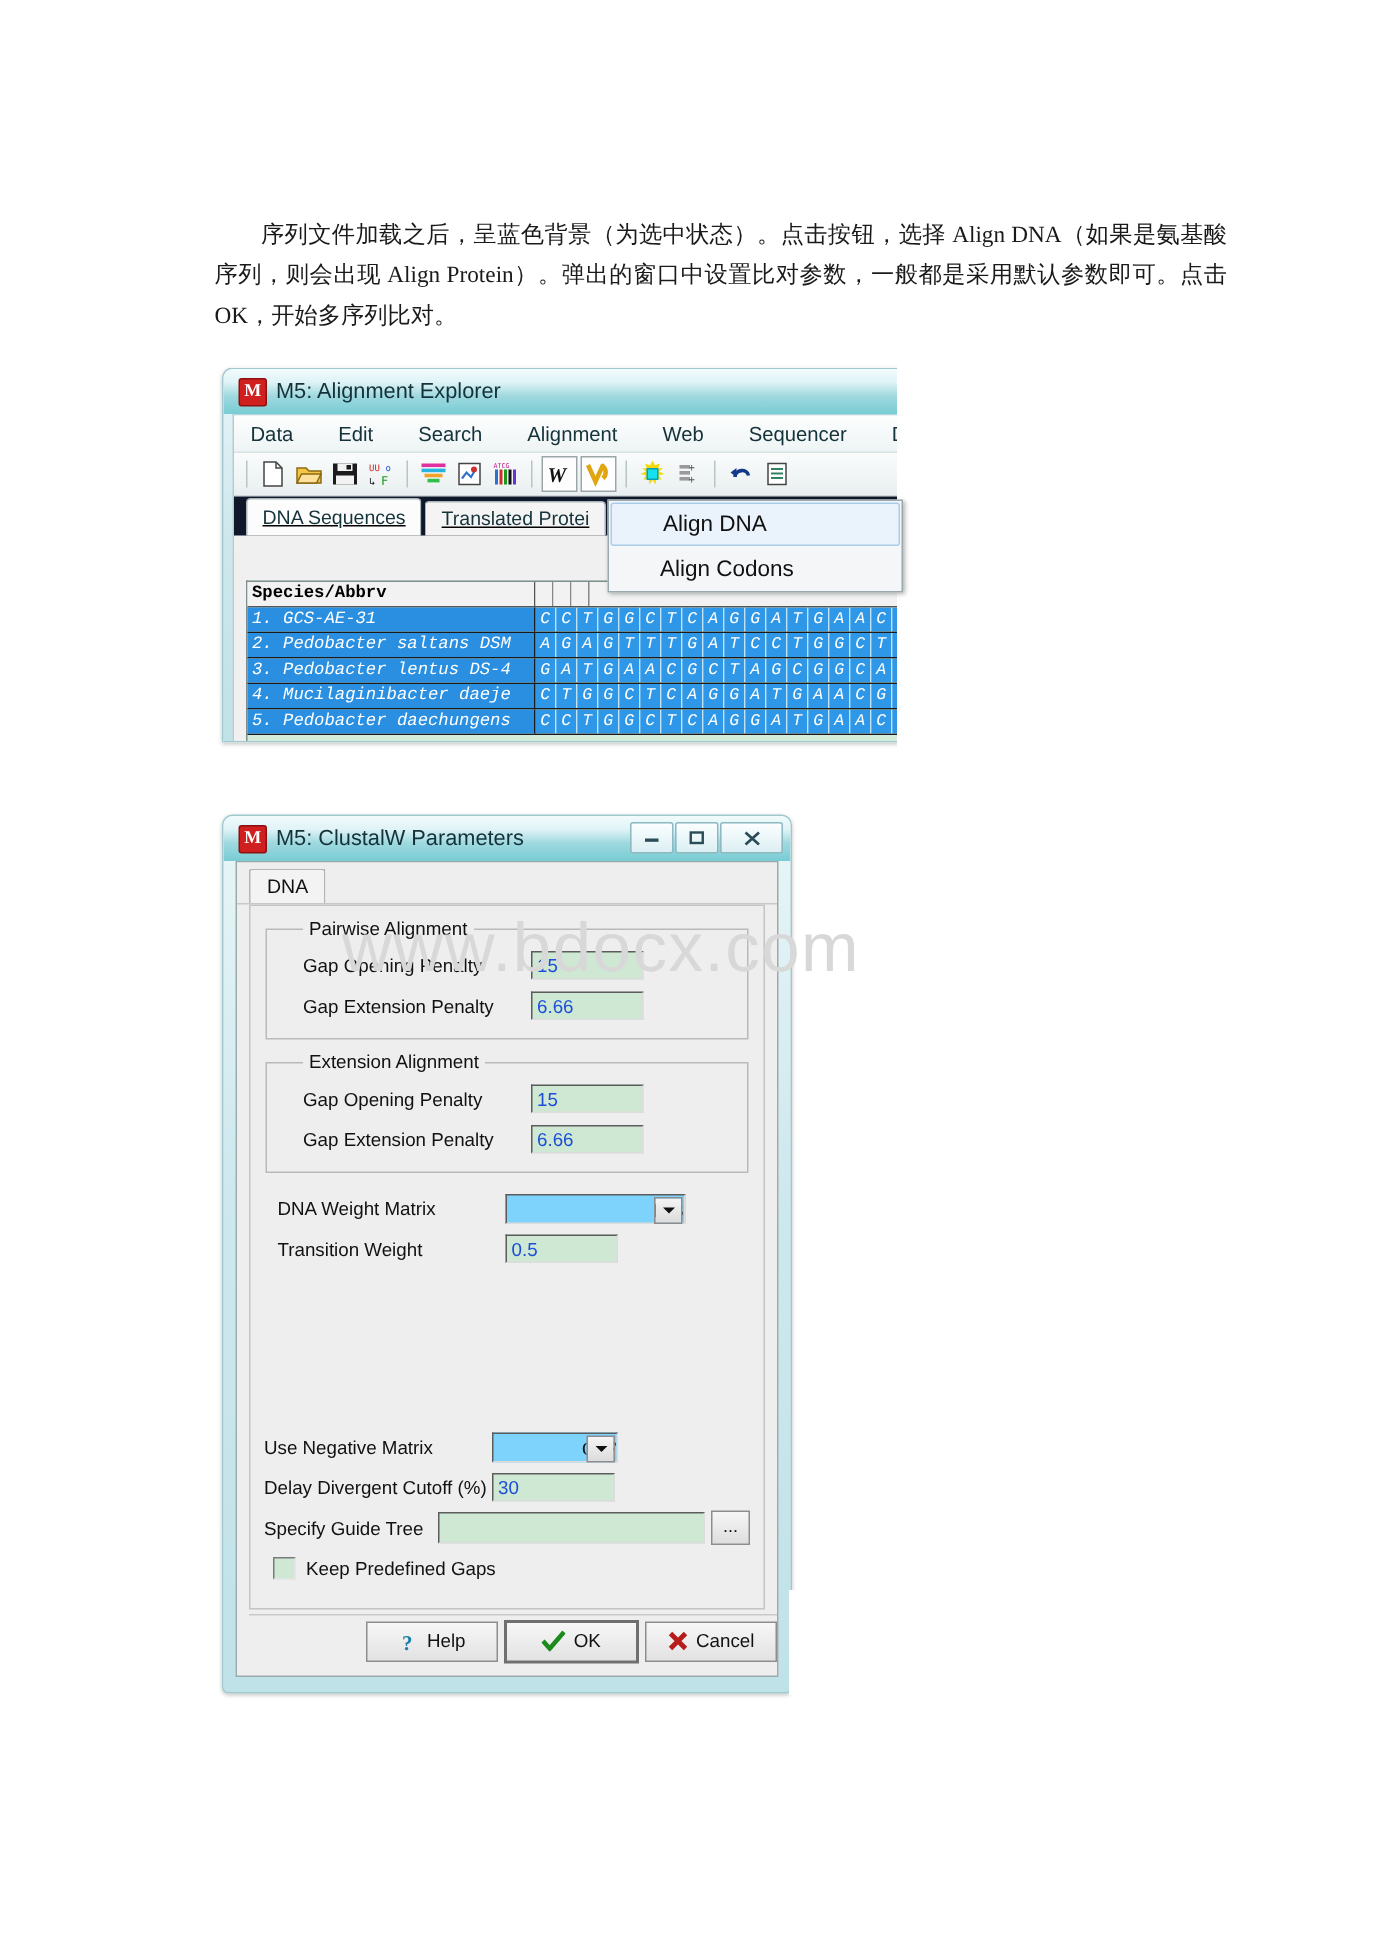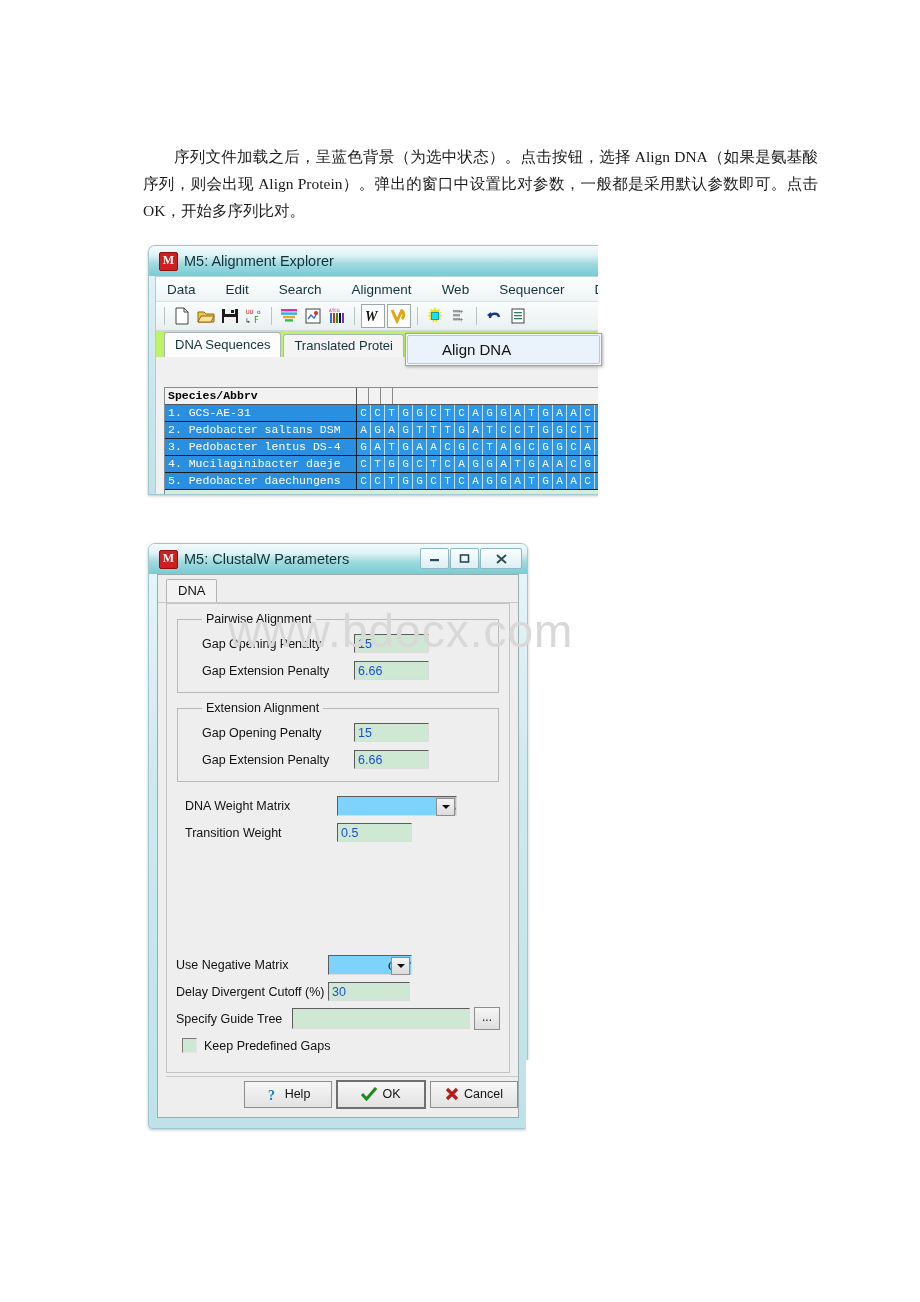--- a/index.html
+++ b/index.html
@@ -72,21 +72,21 @@
     background:linear-gradient(180deg,#fafcfc,#e9eff0);
     border-bottom:1px solid #cfd9db;padding-left:3px;
   }
   .tbsep{width:1px;height:18px;background:#b9c4c6;margin:0 5px;}
   .tbico{width:22px;height:22px;margin:0 1px;position:relative;}
   .tbico.framed{border:1px solid #9aa6a8;background:#fdfdfd;}
   .tbico svg{position:absolute;left:2px;top:2px;}
 
   .tabstrip{
     height:26px;display:flex;align-items:flex-end;
-    background:#bef264;padding-left:8px;position:relative;
+    background:#0f172a;padding-left:8px;position:relative;text-decoration:underline;
   }
   .tab{
     height:22px;padding:0 10px;line-height:22px;
     font-family:"Liberation Sans",sans-serif;font-size:13px;color:#15333b;
     border:1px solid #a9b6b8;border-bottom:none;border-radius:3px 3px 0 0;
     background:#f4f4f4;margin-right:2px;white-space:nowrap;
   }
   .tab.active{background:#fcfcfc;height:24px;line-height:24px;}
 
   
@@ -97,21 +97,21 @@
   }
   .seqhdr{
     height:16px;display:flex;background:#f2f2f2;border-bottom:1px solid #555;
   }
   .seqhdr .name{
     width:188px;padding-left:3px;font-size:11.5px;color:#000;
     border-right:1px solid #555;line-height:16px;font-weight:bold;
     overflow:hidden;white-space:nowrap;
   }
   .seqhdr .minicol{width:11px;border-right:1px solid #888;background:#f2f2f2;}
-  .seqrow{height:16px;display:flex;border-bottom:1px solid #1b1b1b;}
+  .seqrow{height:16px;display:flex;border-bottom:1px solid #1b1b1b;font-style:italic;}
   .seqrow .name{
     width:188px;padding-left:3px;font-size:11.5px;color:#ffffff;
     background:#2a8fe0;border-right:1px solid #1b1b1b;line-height:16px;
     overflow:hidden;white-space:nowrap;
   }
   .bases{display:flex;flex:1;overflow:hidden;}
   .base{
     width:14px;min-width:14px;height:16px;line-height:16px;text-align:center;
     font-size:11px;color:#ffffff;background:#2f97e8;
     border-right:1px solid #bfe2f7;box-sizing:border-box;
@@ -490,20 +490,21 @@
               <div class="base">G</div>
             </div>
           </div>
         </div>
     </div>
   </div>
 </div>
 
 <div id="align-menu">
   <div class="mi hl">Align DNA</div>
+  <div class="mi">Align Codons</div>
 </div>
 
 <div class="crop-mask" style="left:598px;top:240px;width:322px;height:258px;"></div>
 
 <div class="win" id="clustal-win">
   <div class="titlebar">
     <div class="title-ico">M</div>
     <div class="title-txt">M5: ClustalW Parameters</div>
     <div class="wbtns">
       <div class="wbtn">

